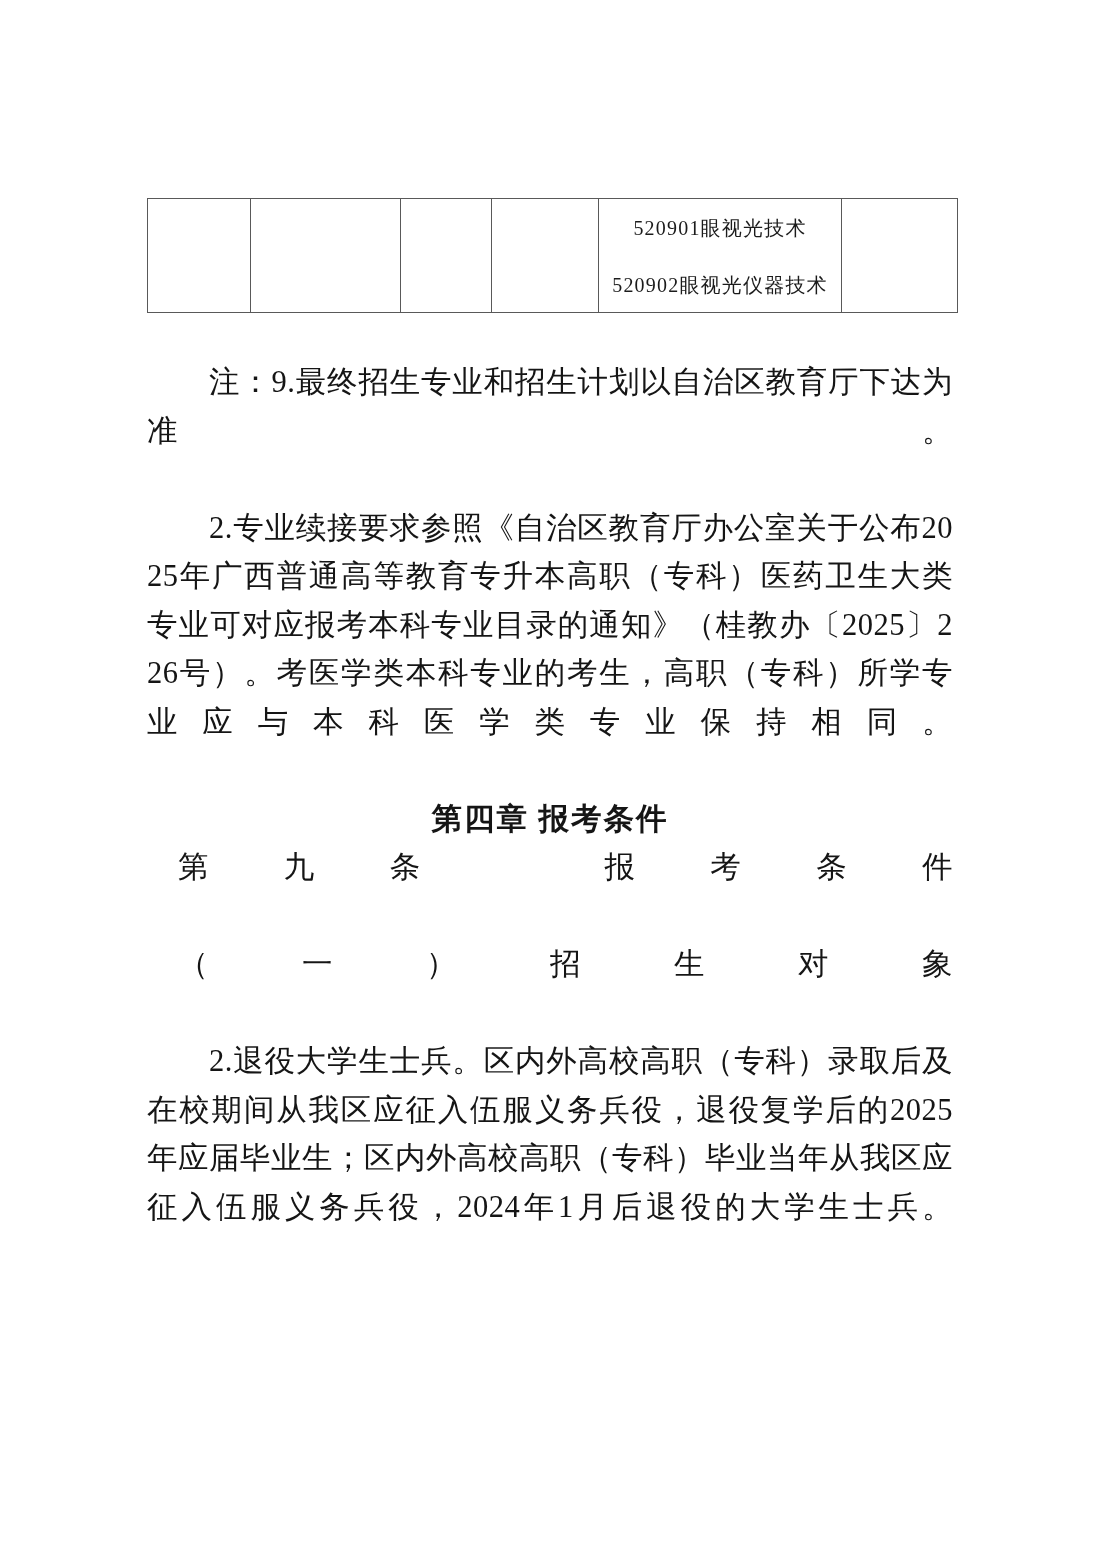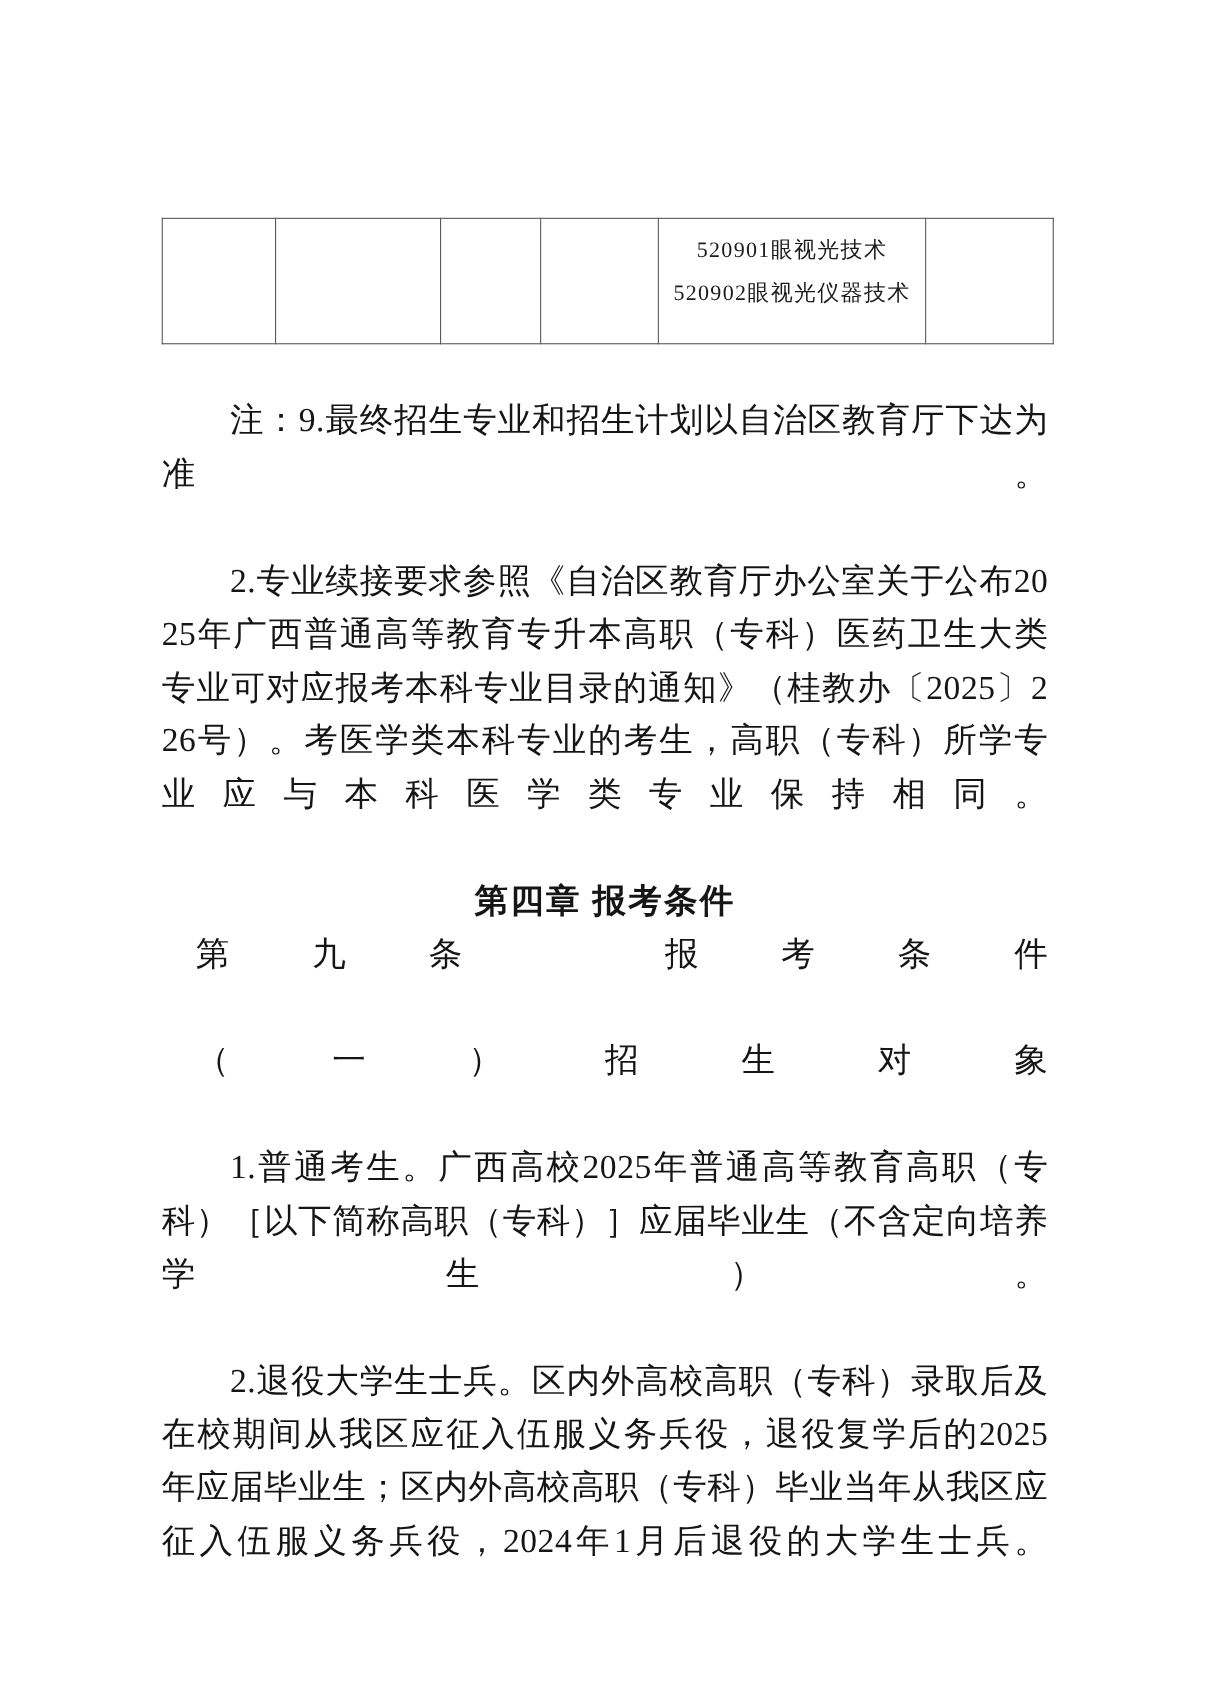--- a/index.html
+++ b/index.html
@@ -47,20 +47,21 @@
   .c1 { width: 102px; }
   .c2 { width: 149px; }
   .c3 { width: 90px; }
   .c4 { width: 106px; }
   .c5 { width: 242px; }
   .c6 { width: 115px; }
 
   .cell-lines {
     display: flex;
     flex-direction: column;
+    justify-content: space-between;
     height: 101px;
     padding: 6px 0;
     box-sizing: border-box;
   }
   .cell-line {
     font-family: "Liberation Serif", "DejaVu Serif", serif;
     font-size: 20px;
     line-height: 26px;
     letter-spacing: 1.2px;
     color: #1b1b1b;
@@ -143,19 +144,18 @@
     <p class="para indent">注：9.最终招生专业和招生计划以自治区教育厅下达为准。</p>
 
     <p class="para indent">2.专业续接要求参照《自治区教育厅办公室关于公布2025年广西普通高等教育专升本高职（专科）医药卫生大类专业可对应报考本科专业目录的通知》（桂教办〔2025〕226号）。考医学类本科专业的考生，高职（专科）所学专业应与本科医学类专业保持相同。</p>
 
     <h2 class="chapter">第四章  报考条件</h2>
 
     <p class="para indent-1"><span>第九条</span><span class="gap-wide"></span><span>报考条件</span></p>
 
     <p class="para indent-1">（一）招生对象</p>
 
-    <p class="para indent">1.普通考生。广西高校2025年普通高等教育高职（专科）［以下简称高职（专科）］应届毕业生（不含定向培养学生）。</p>
 
     <p class="para indent">2.退役大学生士兵。区内外高校高职（专科）录取后及在校期间从我区应征入伍服义务兵役，退役复学后的2025年应届毕业生；区内外高校高职（专科）毕业当年从我区应征入伍服义务兵役，2024年1月后退役的大学生士兵。</p>
 
   </div>
 
 </div>
 
 </body></html>

